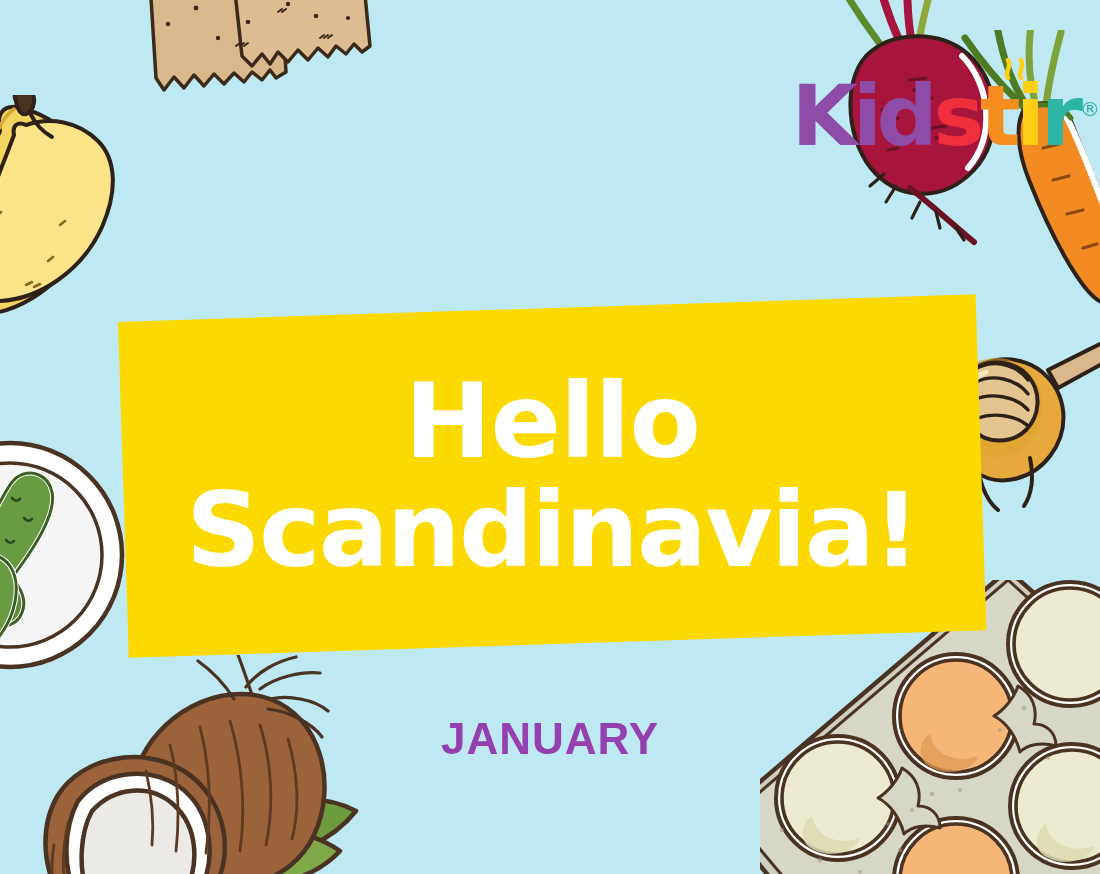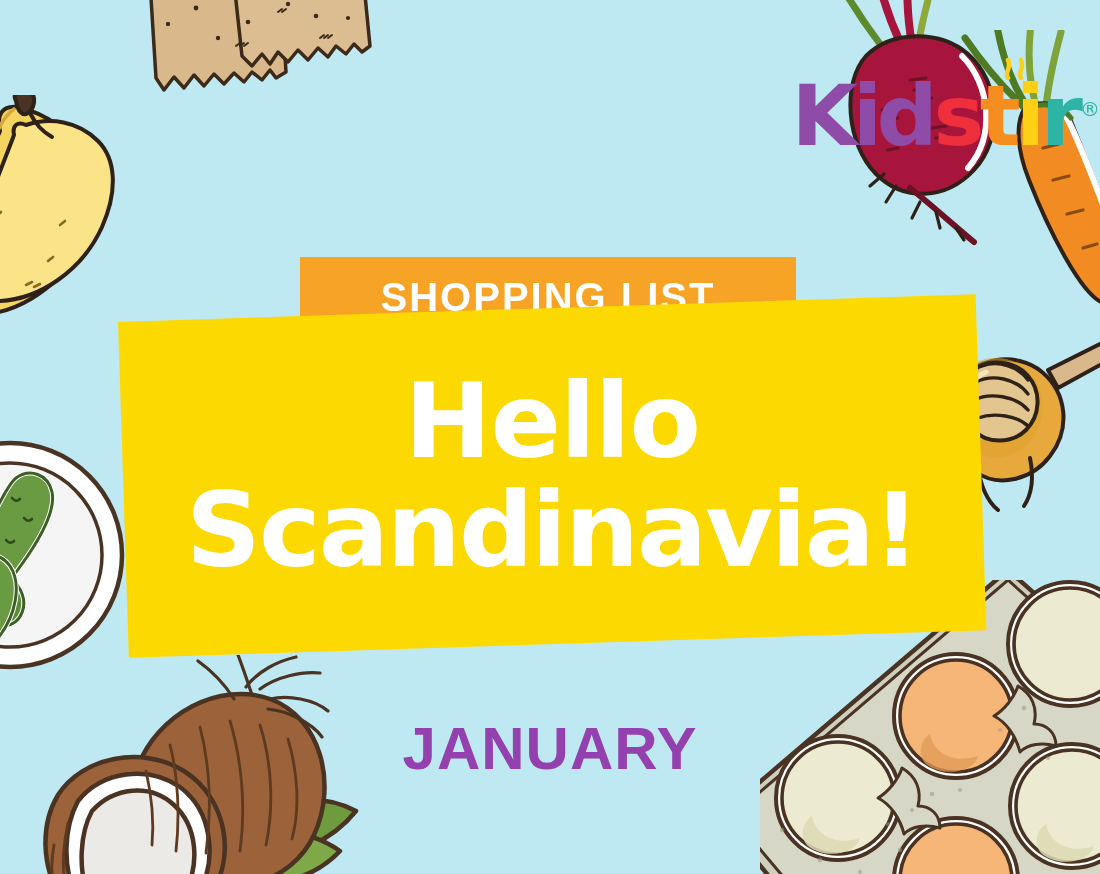--- a/index.html
+++ b/index.html
@@ -136,21 +136,21 @@
     left: 0;
     top: 712px;
     width: 1100px;
     text-align: center;
     z-index: 30;
   }
   #date .date-line {
     color: #9440ae;
     font-family: "Liberation Sans", sans-serif;
     font-weight: 700;
-    font-size: 60px;
+    font-size: 44px;
     letter-spacing: 1px;
     line-height: 1.22;
   }
 </style>
 </head>
 <body>
 
 <div id="poster">
 
   <svg class="deco" style="left:130px; top:-40px; width:260px; height:190px;" viewBox="0 0 260 190">
@@ -344,23 +344,20 @@
   <div id="logo">
     <span class="logo-row">
       <span class="l c-purple">K</span><span class="l c-purple">i</span><span class="l c-purple">d</span><span class="l c-red">s</span><span class="l c-orange">t</span><span class="l c-yellow">i</span><span class="l c-teal">r</span><span class="reg">®</span>
       <svg class="steam" viewBox="0 0 34 26">
         <path d="M8 24 C4 18 12 14 8 6" fill="none" stroke="#ffcf16" stroke-width="4.5" stroke-linecap="round"></path>
         <path d="M21 24 C17 18 25 14 21 6" fill="none" stroke="#ffcf16" stroke-width="4.5" stroke-linecap="round"></path>
       </svg>
     </span>
   </div>
 
-  <div id="banner">
-    <span class="banner-text">SHOPPING LIST</span>
-  </div>
 
   <div id="title-block">
     <div id="title-inner">
       <div class="title-line line1">Hello</div>
       <div class="title-line line2">Scandinavia!</div>
     </div>
   </div>
 
   <div id="date">
     <div class="date-line">JANUARY</div>

